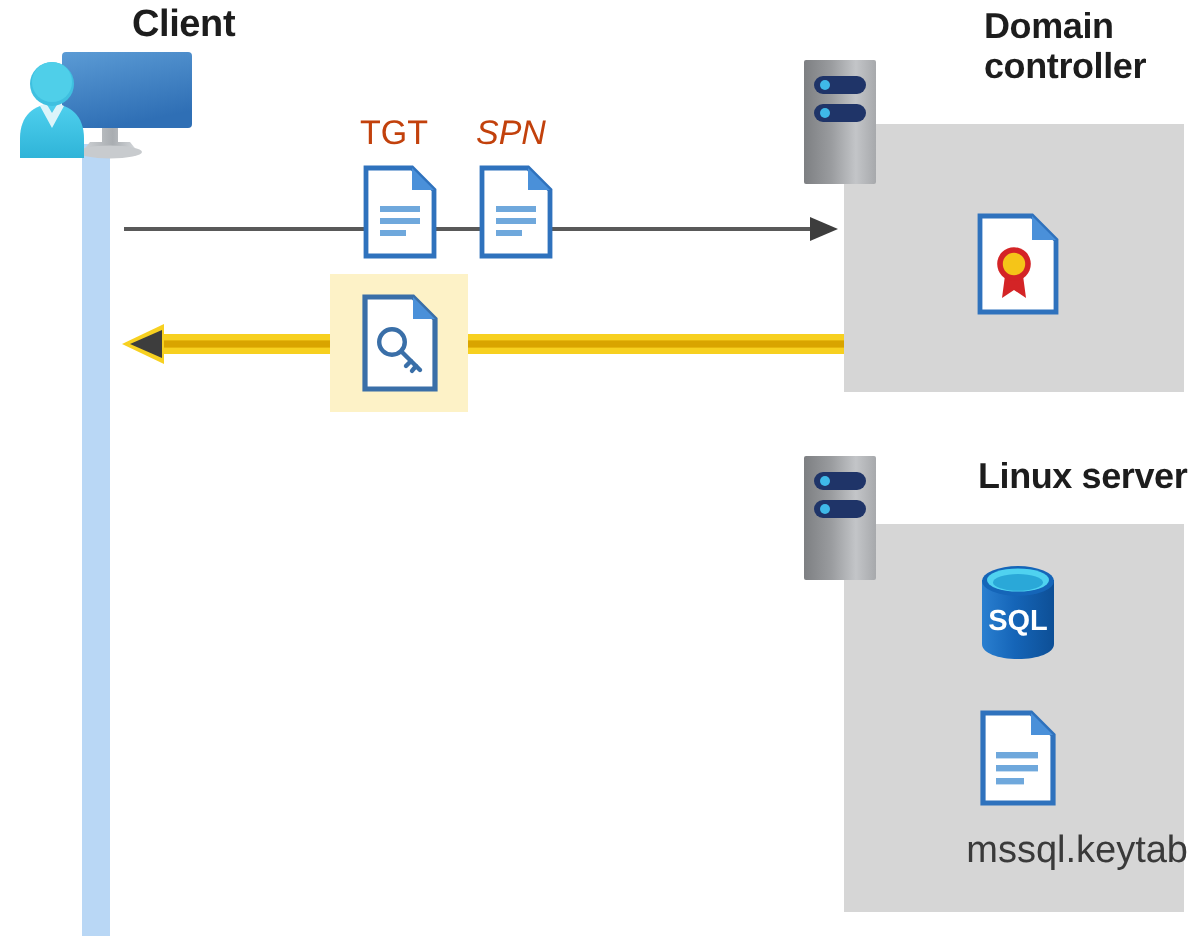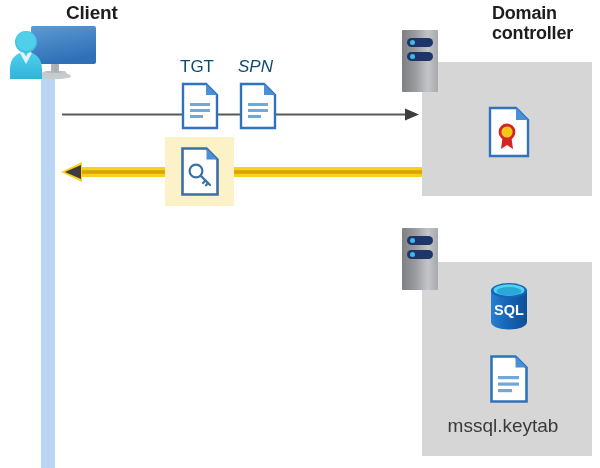--- a/index.html
+++ b/index.html
@@ -41,33 +41,33 @@
   .server .b1{top:8px;}
   .server .b2{top:22px;}
   #dc-server{left:402px;top:30px;}
   #linux-server{left:402px;top:228px;}
 
   
   #gray-arrow{position:absolute;left:62px;top:108px;width:358px;height:14px;}
   #yellow-arrow{position:absolute;left:58px;top:160px;width:364px;height:24px;}
 
   
-  .doclabel{position:absolute;font-size:17px;color:#0c4a6e;}
+  .doclabel{position:absolute;font-size:17px;color:#c2410c;}
   #tgt-label{left:180px;top:57px;}
   #spn-label{left:238px;top:57px;font-style:italic;}
 
   
   .doc{position:absolute;}
 
   
   #key-highlight{position:absolute;left:165px;top:137px;width:69px;height:69px;background:#fdf2c7;}
 
   
-  #keytab-caption{position:absolute;left:422px;top:415px;width:162px;text-align:center;
-    font-size:19px;color:#3a3a3a;}
+  #keytab-caption{position:absolute;left:422px;top:415px;width:162px;text-align:right;
+    font-size:19px;color:#3a3a3a;padding-left:10px;}
 </style>
 </head>
 <body>
 
 <div class="stage">
 
   <div id="lifeline"></div>
 
   <div class="title" id="client-title">Client</div>
 
@@ -166,20 +166,21 @@
 
     <circle cx="19" cy="26" r="8.4" fill="#d42426"></circle>
     <circle cx="19" cy="26" r="5.6" fill="#f5c518"></circle>
   </svg>
 
   <div class="panel" id="linux-panel"></div>
   <div class="server" id="linux-server">
     <div class="bar b1"></div>
     <div class="bar b2"></div>
   </div>
+  <div class="title" id="linux-title">Linux server</div>
 
   <svg class="abs" style="left:487px;top:281px;" width="44" height="50" viewBox="0 0 44 50">
     <defs>
       <linearGradient id="sqlbody" x1="0" y1="0" x2="1" y2="0">
         <stop offset="0%" stop-color="#2a7fd0"></stop>
         <stop offset="45%" stop-color="#1565b8"></stop>
         <stop offset="100%" stop-color="#0d4f96"></stop>
       </linearGradient>
     </defs>
     <path d="M4 9 h36 v32 c0 4.5 -8 7.5 -18 7.5 c-10 0 -18 -3 -18 -7.5 z" fill="url(#sqlbody)"></path>

